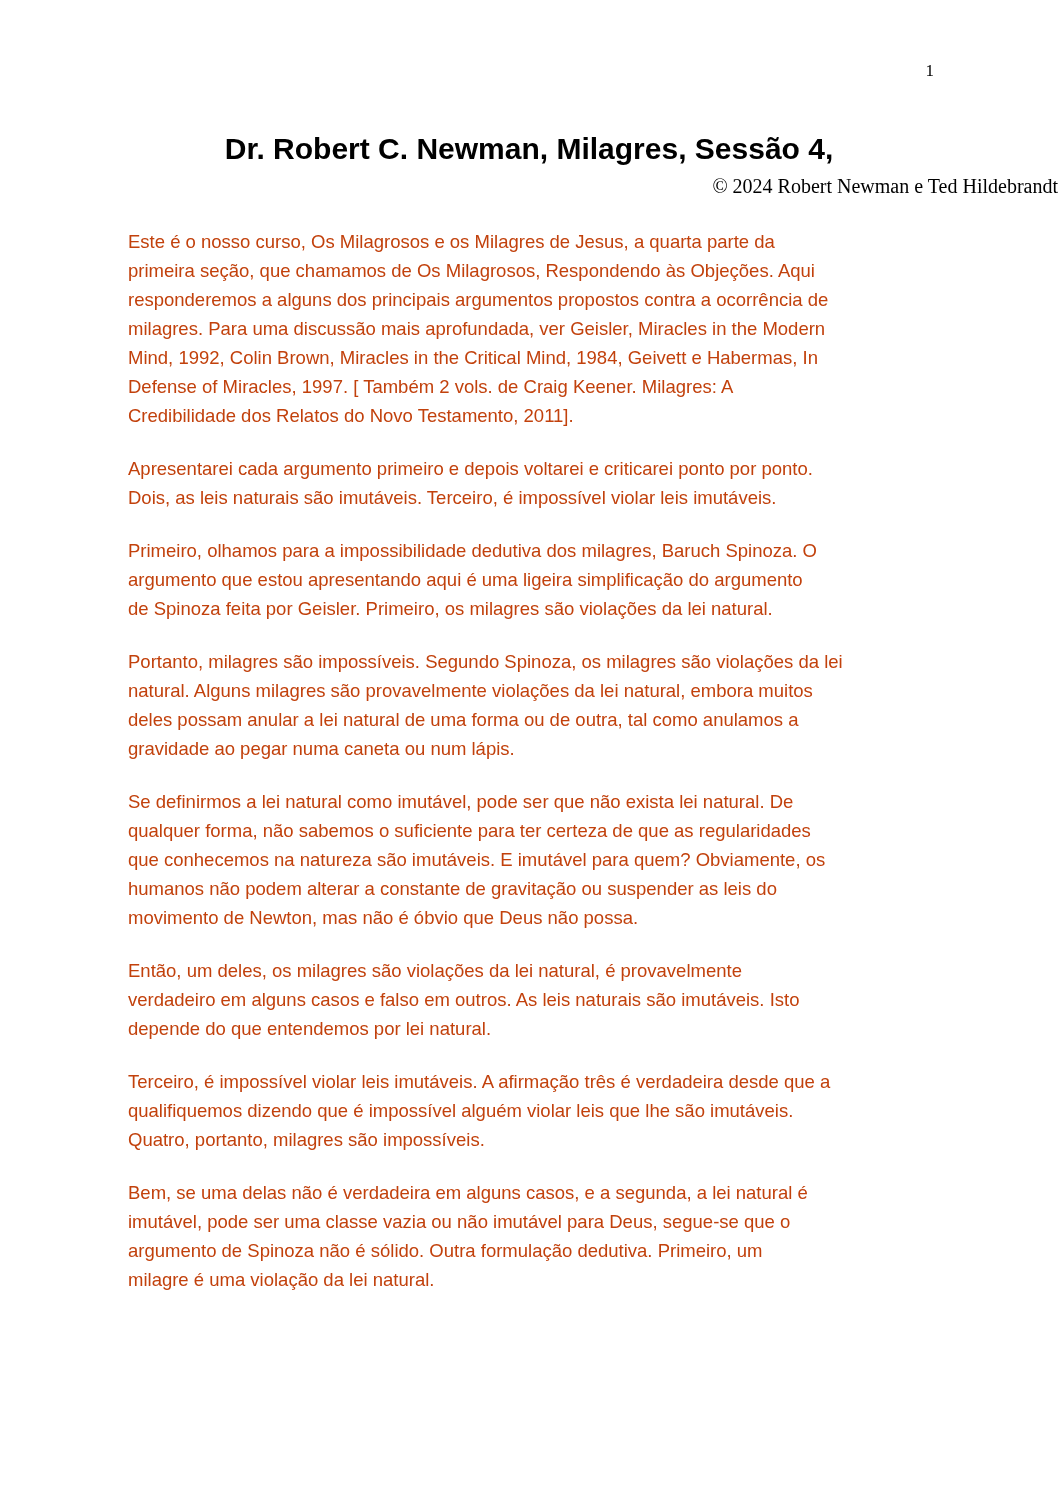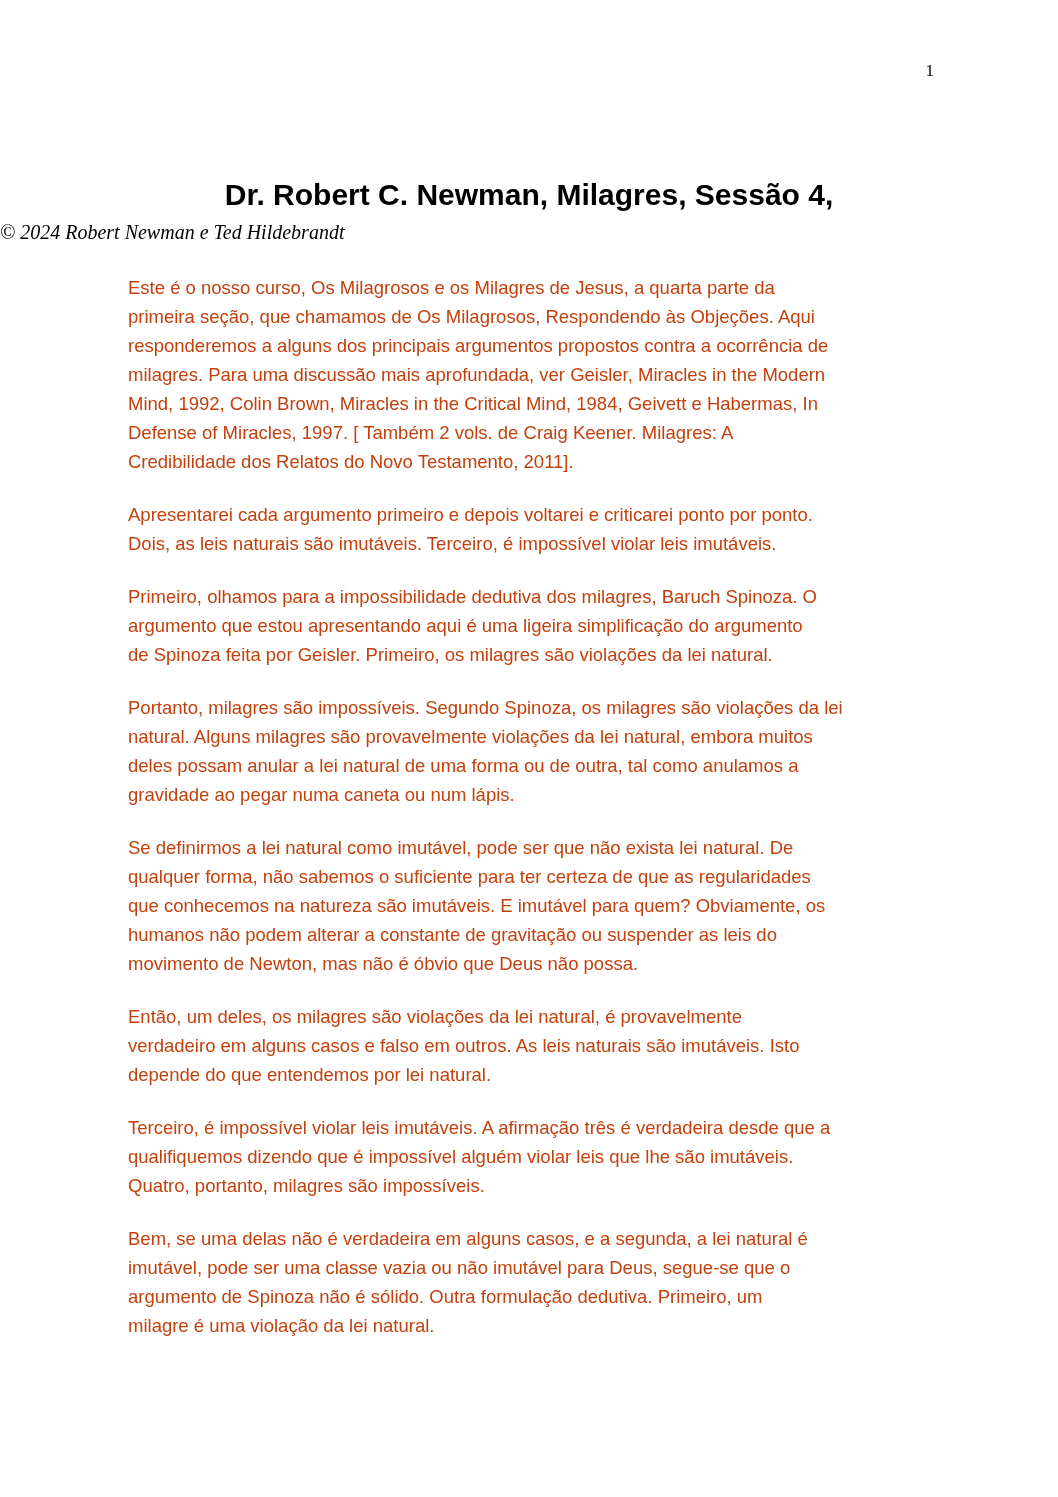--- a/index.html
+++ b/index.html
@@ -29,29 +29,27 @@
     padding-top: 126px;
     text-align: center;
     font-family: "Liberation Sans", sans-serif;
     font-weight: 700;
     font-size: 30px;
     line-height: 45px;
     color: #000000;
   }
   .title-line {
     display: block;
-    margin-top: 46px;
   }
   .copyright {
-    text-align: left;
+    text-align: right;
     font-family: "Liberation Serif", serif;
     font-size: 20px;
     line-height: 30px;
     color: #000000;
-    font-style: italic;
   }
   .body-text {
     margin-top: 26px;
     padding: 0 96px 0 128px;
     font-family: "Liberation Sans", sans-serif;
     font-size: 18.5px;
     line-height: 29px;
     color: #c2410c;
     text-align: left;
   }

